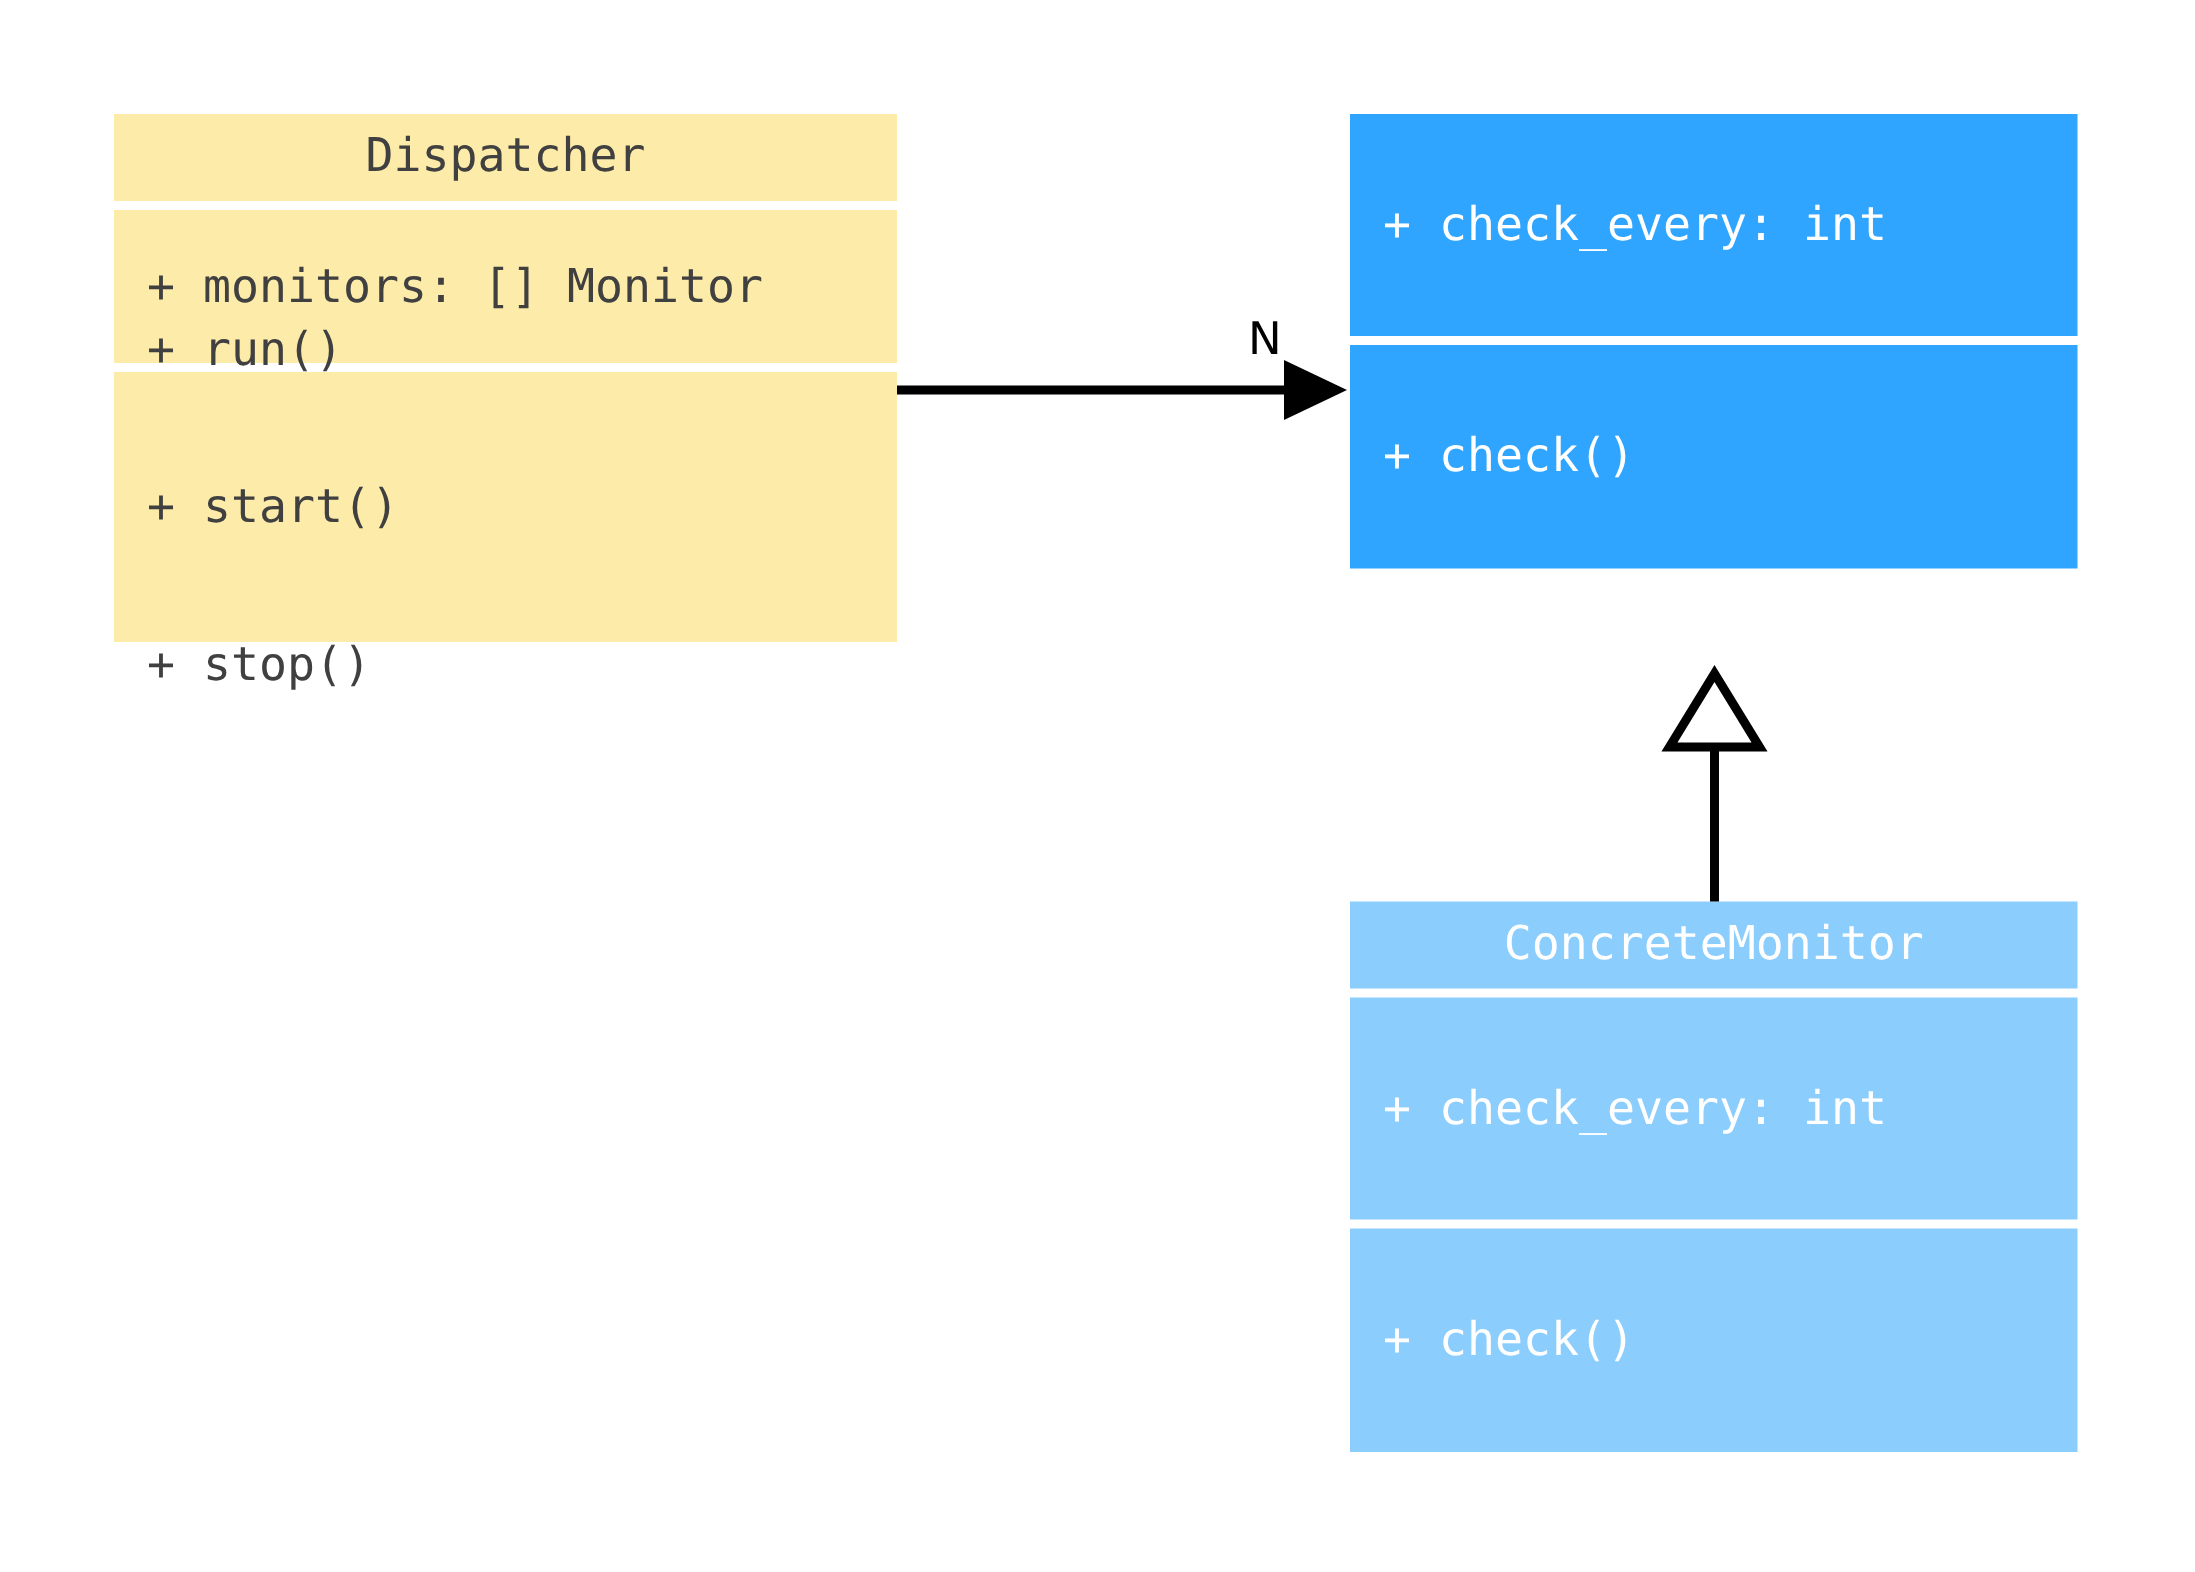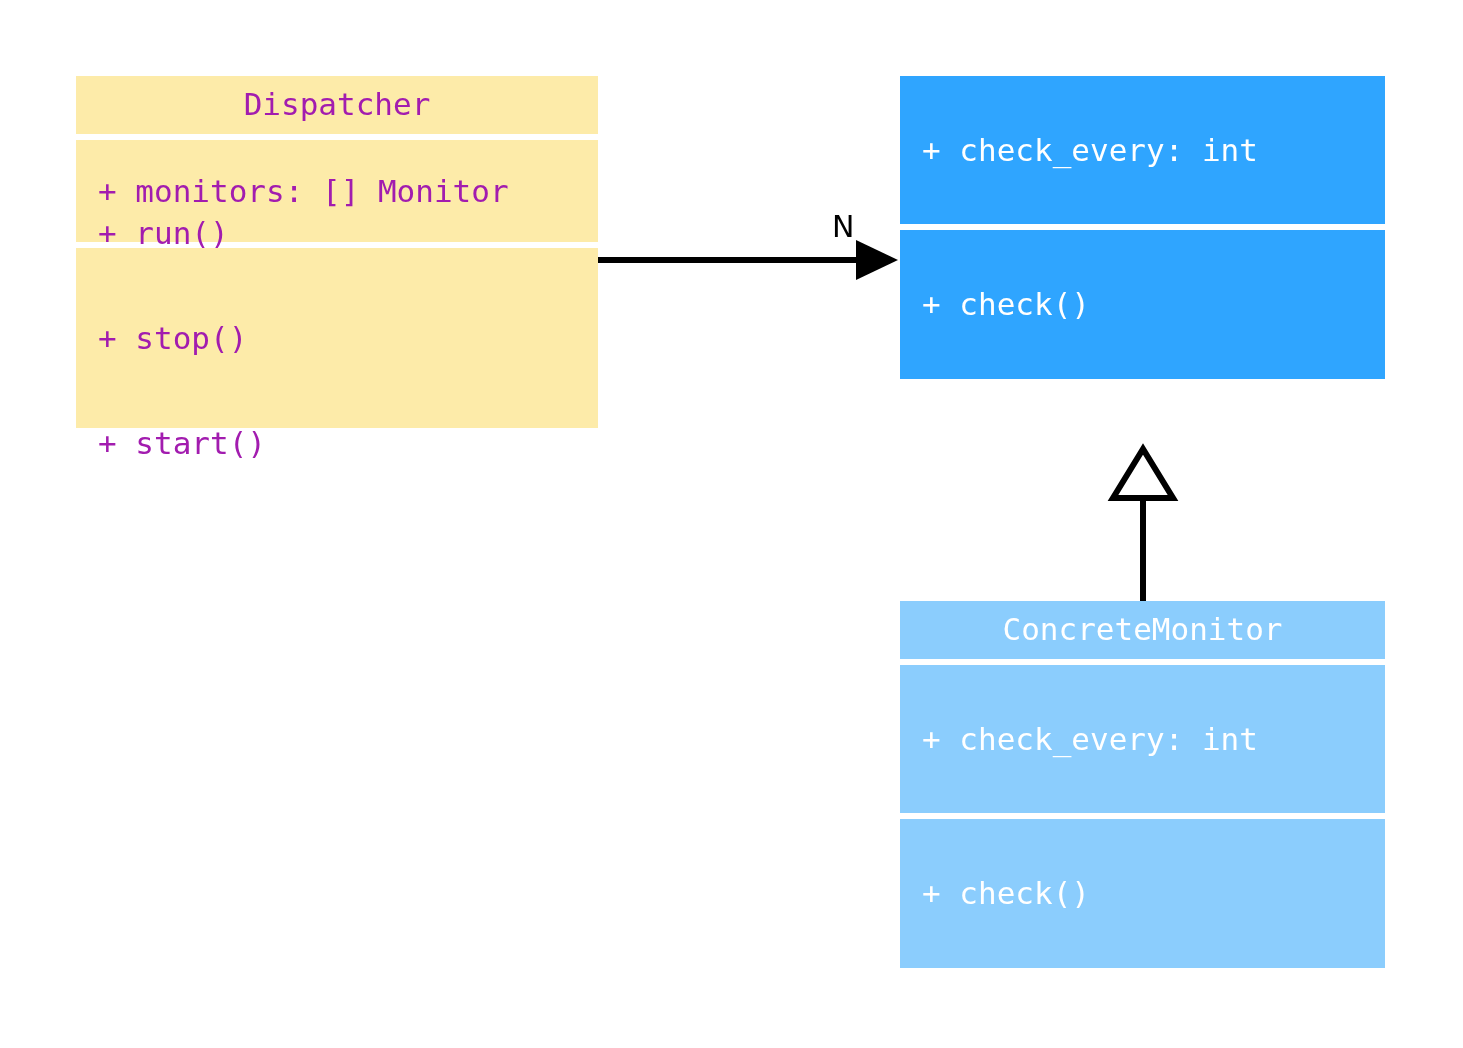--- a/index.html
+++ b/index.html
@@ -53,21 +53,21 @@
   .uml-member {
     white-space: pre;
   }
 
   
   .theme-dispatcher .uml-compartment {
     background: #fdeba9;
   }
   .theme-dispatcher .uml-title,
   .theme-dispatcher .uml-members {
-    color: #a21caf;
+    color: #404040;
   }
 
   
   .theme-monitor .uml-compartment {
     background: #2fa5ff;
   }
   .theme-monitor .uml-title,
   .theme-monitor .uml-members {
     color: #ffffff;
   }
@@ -108,22 +108,22 @@
       <div class="uml-title">Dispatcher</div>
     </div>
     <div class="uml-compartment" style="height:102px;">
       <div class="uml-members">
         <div class="uml-member">+ monitors: [] Monitor</div>
       </div>
     </div>
     <div class="uml-compartment" style="height:180px;">
       <div class="uml-members">
         <div class="uml-member">+ run()</div>
+        <div class="uml-member">+ start()</div>
         <div class="uml-member">+ stop()</div>
-        <div class="uml-member">+ start()</div>
       </div>
     </div>
   </div>
 
   <div class="uml-class theme-monitor" style="left:900px; top:76px; width:485px; height:367px;">
     <div class="uml-compartment" style="height:148px;">
       <div class="uml-members">
         <div class="uml-member">+ check_every: int</div>
       </div>
     </div>

